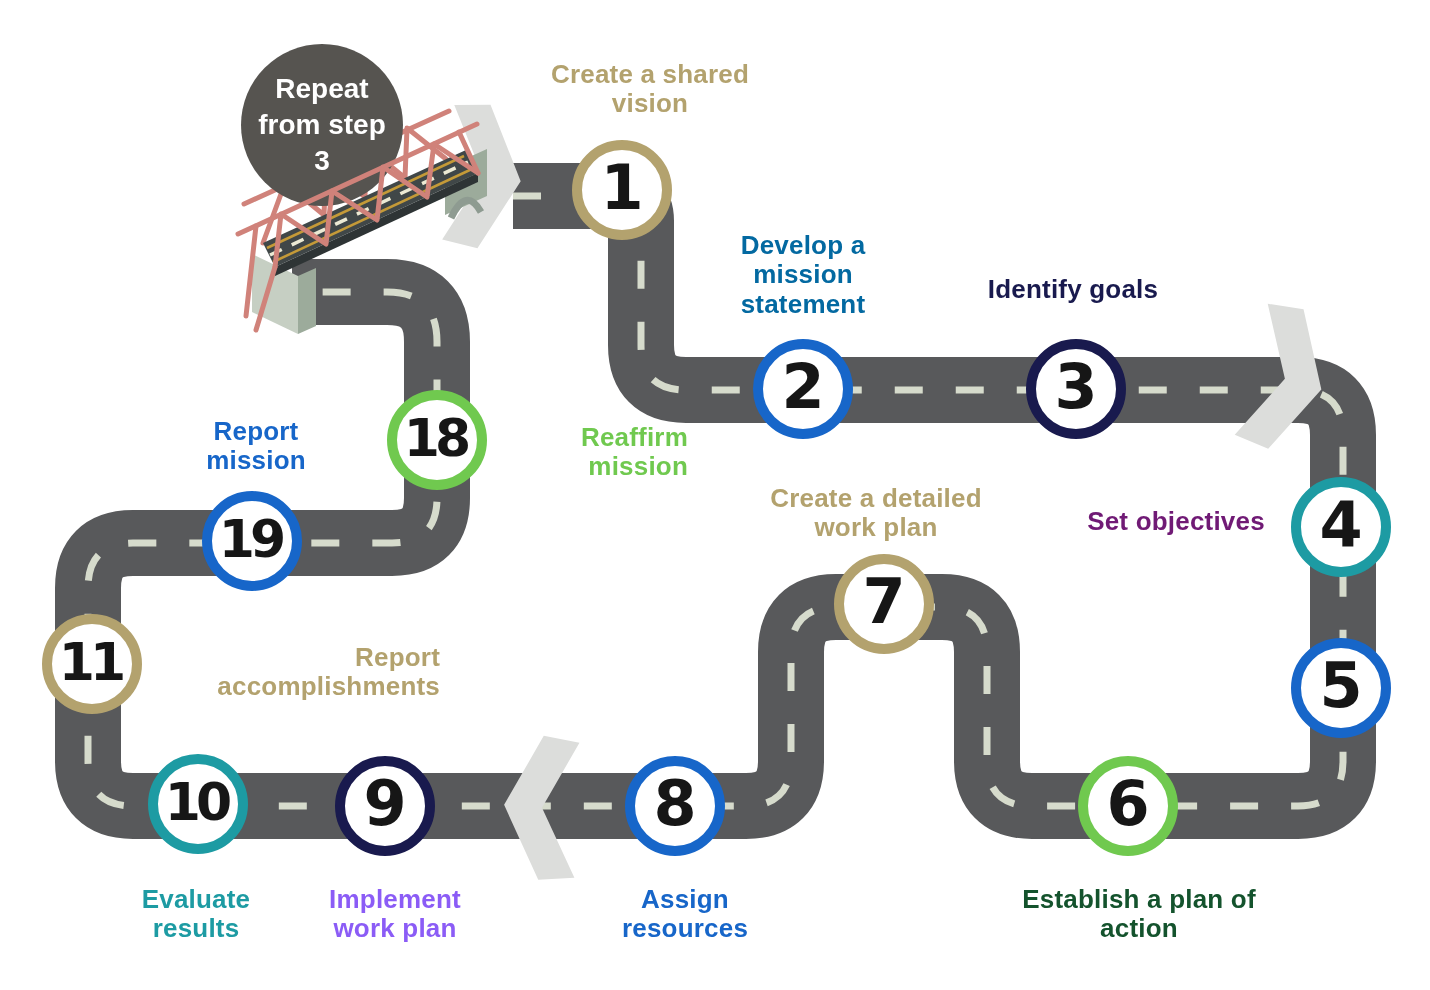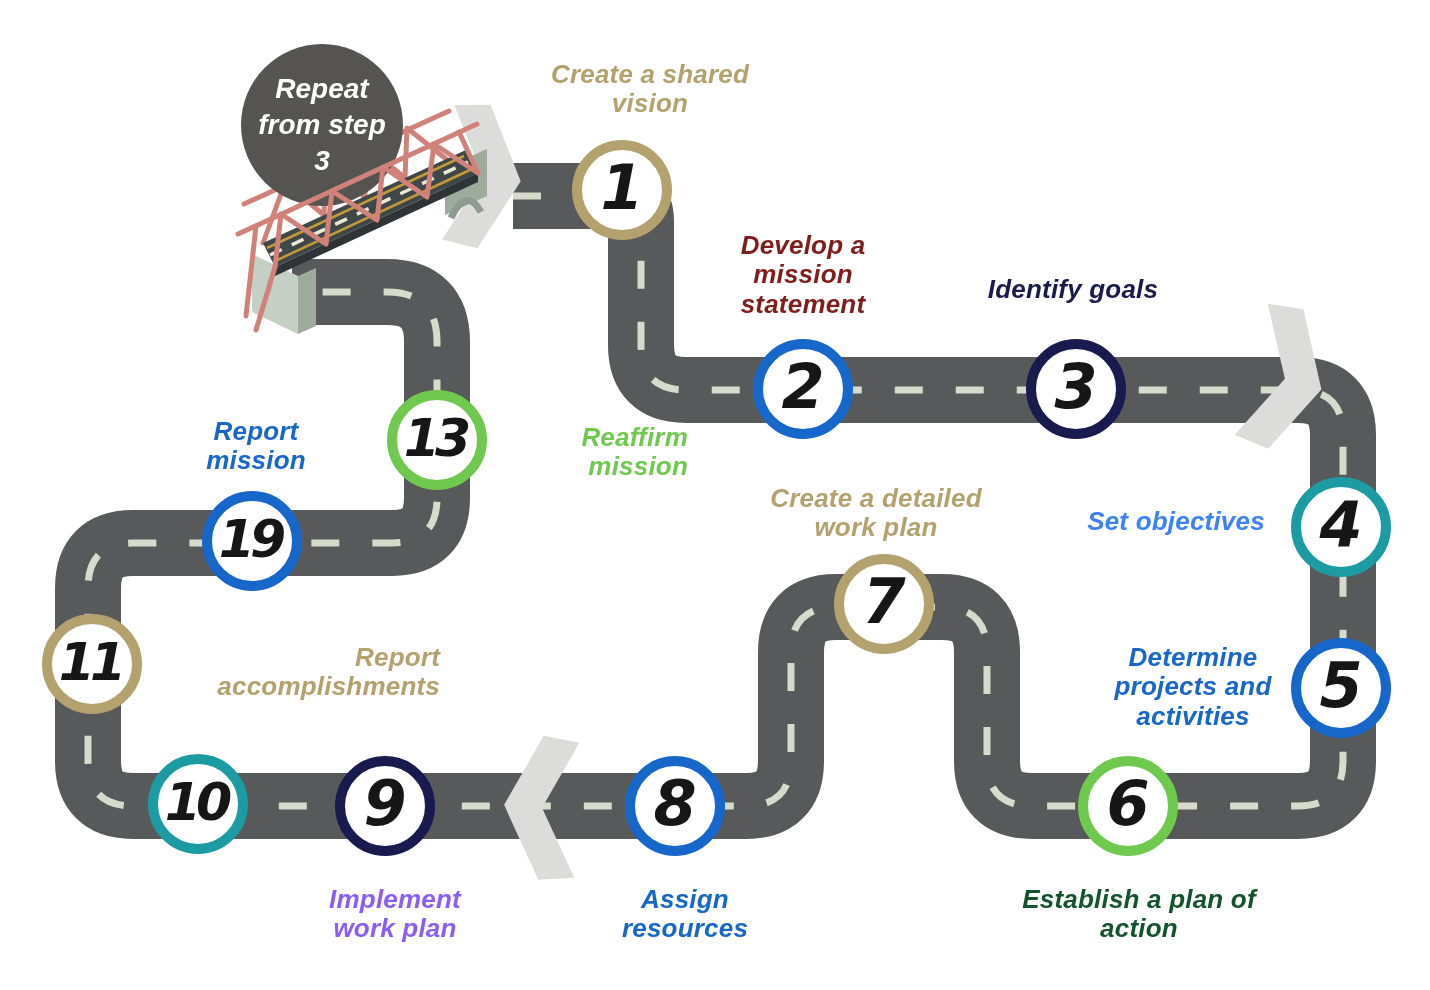--- a/index.html
+++ b/index.html
@@ -1,19 +1,18 @@
 <!DOCTYPE html>
 <html><head>
 <meta charset="utf-8">
 <style>
   html,body{margin:0;padding:0;background:#ffffff;}
   .canvas{
     position:relative;width:1430px;height:990px;background:#ffffff;overflow:hidden;
     font-family:"Liberation Sans",sans-serif;
-    font-style:italic;
   }
   .layer{position:absolute;left:0;top:0;width:1430px;height:990px;pointer-events:none;}
 
   
   .step{
     position:absolute;width:100px;height:100px;box-sizing:border-box;
     border:10px solid #888;border-radius:50%;background:#ffffff;
     display:flex;align-items:center;justify-content:center;
   }
   .step .num{
@@ -156,41 +155,40 @@
   <div class="step two" style="left: 148px; top: 754px; border-color: rgb(29, 155, 163);">
     <span class="num">10</span>
   </div>
   <div class="step two" style="left: 42px; top: 614px; border-color: rgb(179, 162, 110);">
     <span class="num">11</span>
   </div>
   <div class="step two" style="left: 202px; top: 491px; border-color: rgb(23, 102, 201);">
     <span class="num">19</span>
   </div>
   <div class="step two" style="left: 387px; top: 390px; border-color: rgb(112, 201, 79);">
-    <span class="num">13</span>
+    <span class="num">18</span>
   </div>
 
   <div class="lbl center" style="left: 530px; top: 60px; width: 240px; color: rgb(179, 162, 110);">Create a shared
 vision</div>
-  <div class="lbl center" style="left: 703px; top: 231px; width: 200px; color: #7f1d1d;">Develop a
+  <div class="lbl center" style="left: 703px; top: 231px; width: 200px; color: #0369a1;">Develop a
 mission
 statement</div>
   <div class="lbl center" style="left: 973px; top: 275px; width: 200px; color: rgb(25, 26, 78);">Identify goals</div>
-  <div class="lbl center" style="left: 1076px; top: 507px; width: 200px; color: #3b82f6;">Set objectives</div>
-  <div class="lbl center" style="left: 1093px; top: 643px; width: 200px; color: rgb(23, 102, 201);">Determine
-projects and
-activities</div>
+  <div class="lbl center" style="left: 1076px; top: 507px; width: 200px; color: #701a75;">Set objectives</div>
   <div class="lbl center" style="left: 1014px; top: 885px; width: 250px; color: #14532d;">Establish a plan of
 action</div>
   <div class="lbl center" style="left: 756px; top: 484px; width: 240px; color: rgb(179, 162, 110);">Create a detailed
 work plan</div>
   <div class="lbl center" style="left: 585px; top: 885px; width: 200px; color: rgb(23, 102, 201);">Assign
 resources</div>
   <div class="lbl center" style="left: 295px; top: 885px; width: 200px; color: #8b5cf6;">Implement
 work plan</div>
+  <div class="lbl center" style="left: 96px; top: 885px; width: 200px; color: rgb(29, 155, 163);">Evaluate
+results</div>
   <div class="lbl left" style="left: 160px; top: 643px; width: 280px; color: rgb(179, 162, 110);">Report
 accomplishments</div>
   <div class="lbl center" style="left: 156px; top: 417px; width: 200px; color: rgb(23, 102, 201);">Report
 mission</div>
   <div class="lbl left" style="left: 508px; top: 423px; width: 180px; color: rgb(112, 201, 79);">Reaffirm
 mission</div>
 
 </div>
 
 </body></html>

